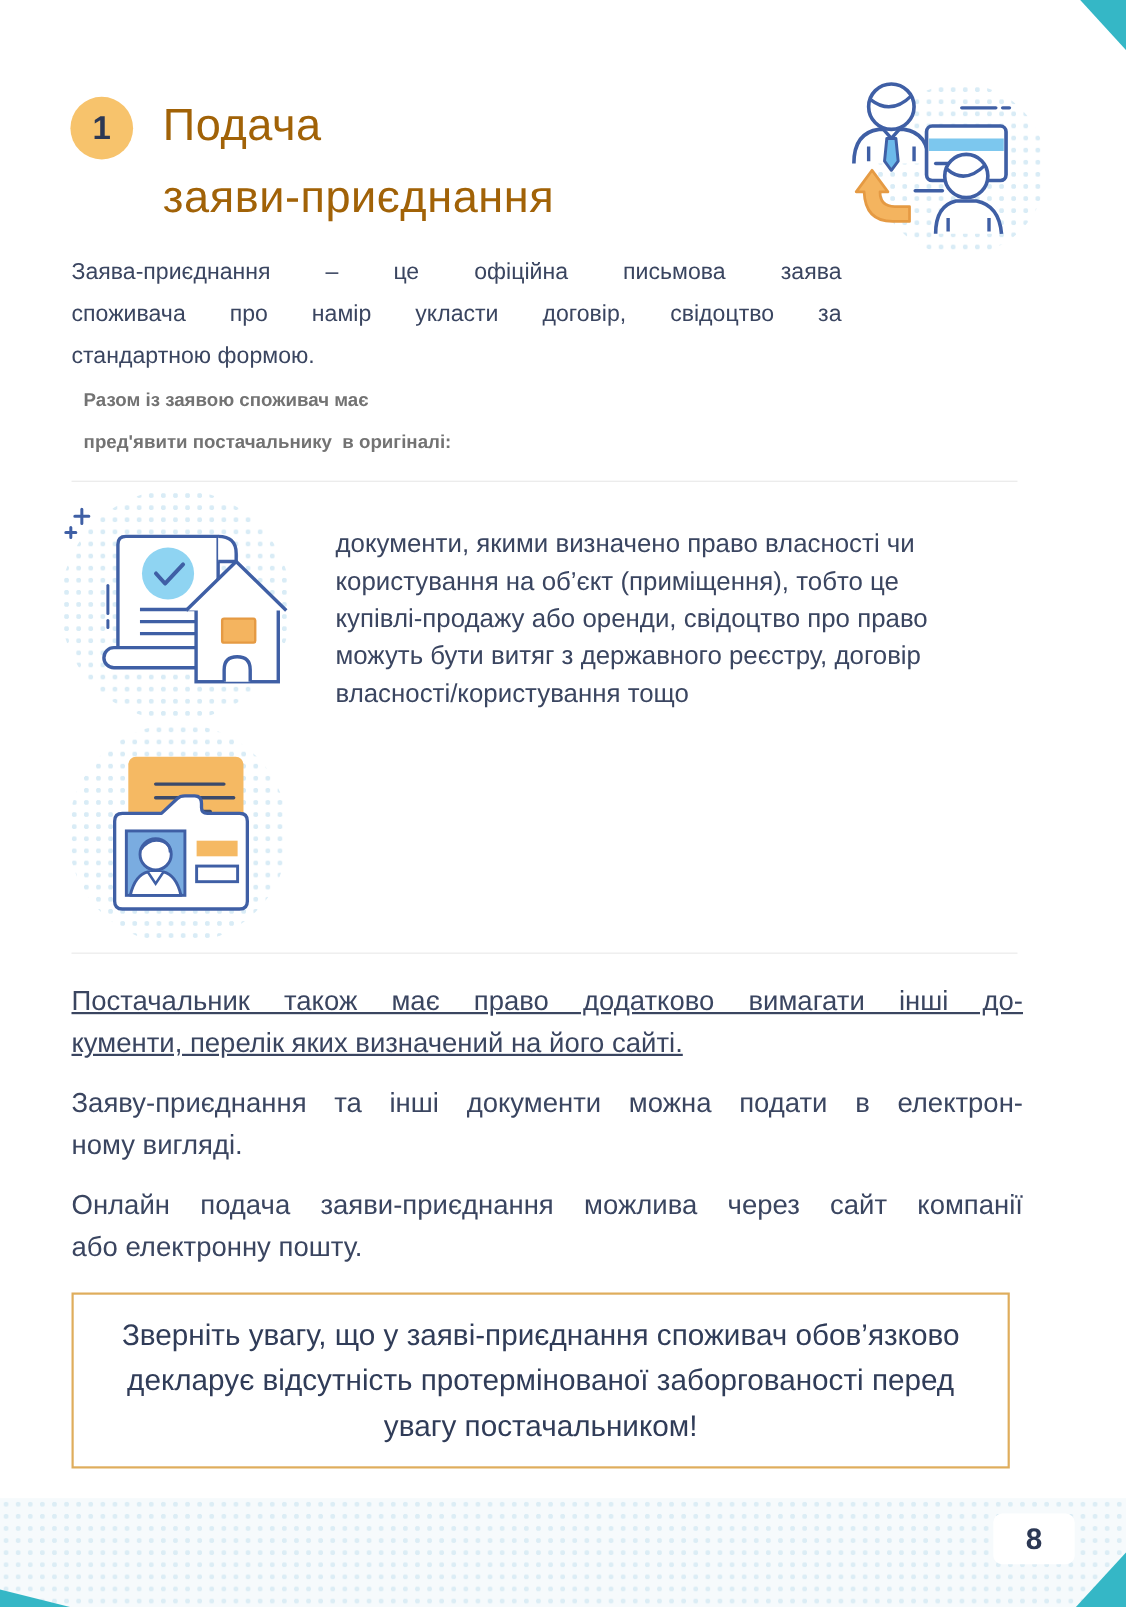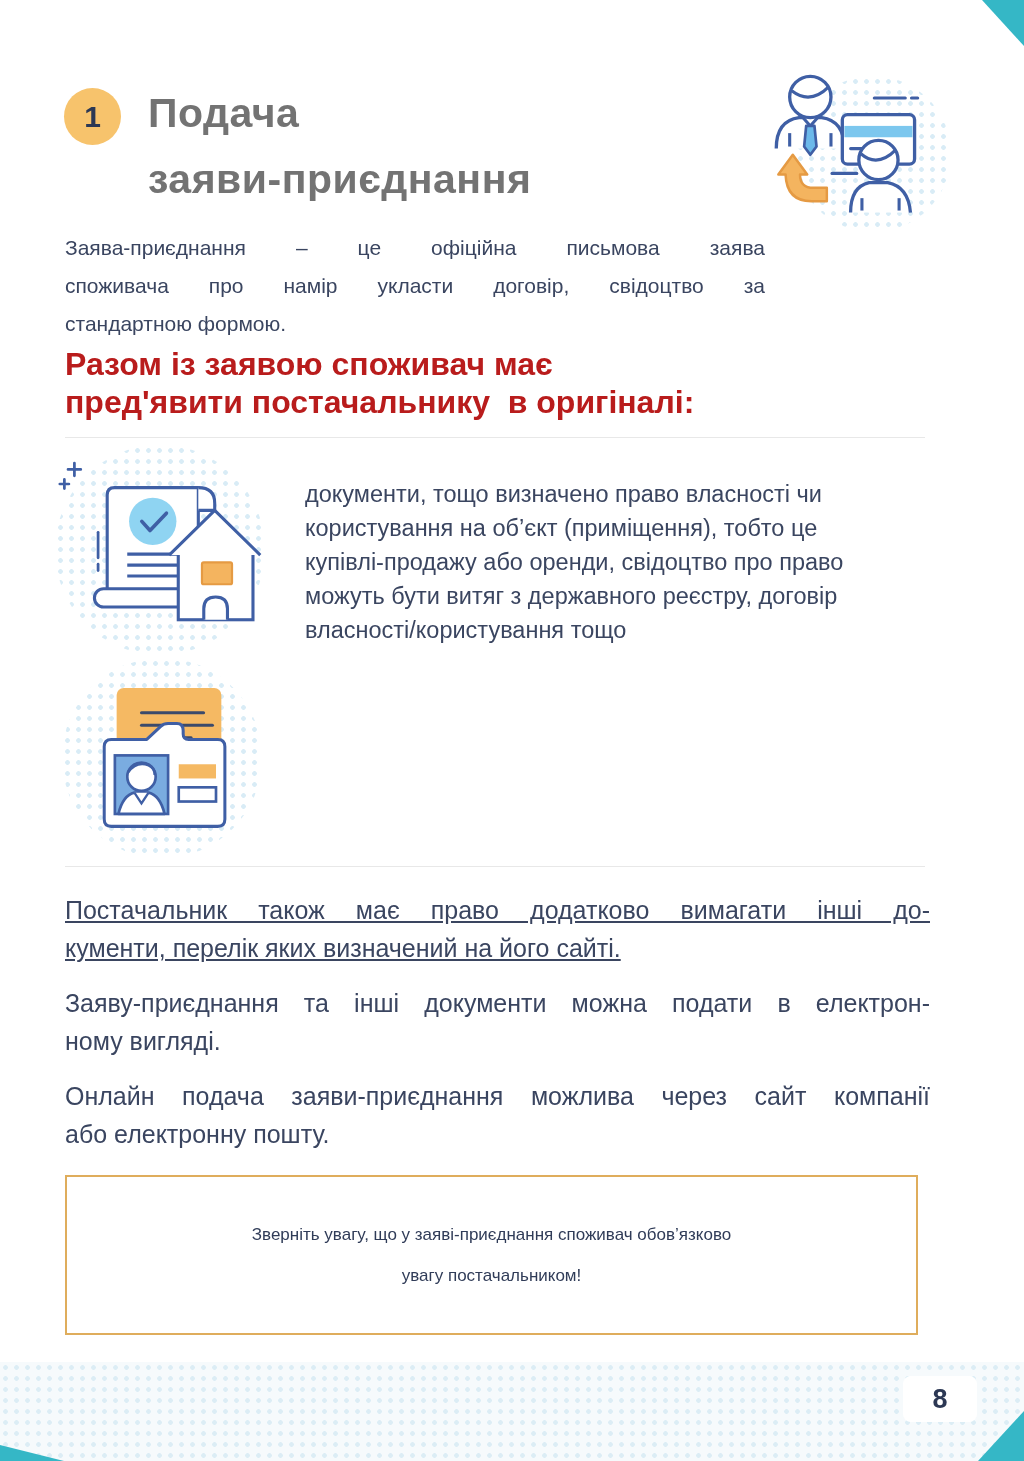--- a/index.html
+++ b/index.html
@@ -30,47 +30,47 @@
     font-size:27px; font-weight:bold; color:#2c3854;
   }
   
   .step-badge {
     position:absolute; left:64px; top:88px; width:57px; height:57px; border-radius:50%;
     background:#f7c36c; display:flex; align-items:center; justify-content:center;
     font-size:30px; font-weight:bold; color:#2c3854;
   }
   .page-title {
     position:absolute; left:148px; top:80px; margin:0;
-    font-size:41px; font-weight:bold; color:#737373; line-height:66px; letter-spacing:.5px;
+    font-size:41px; font-weight:normal; color:#a16207; line-height:66px; letter-spacing:.5px;
   }
   .illus-wrap { position:absolute; left:768px; top:70px; width:160px; height:150px; }
   
   .tblock { position:absolute; }
   .tline { margin:0; white-space:pre-wrap; }
   .justify .tline { text-align:justify; text-align-last:justify; }
   .justify .tline:last-child { text-align-last:left; }
   .center .tline { text-align:center; }
   .intro-para   { left:65px; top:229px; width:700px; font-size:21px; line-height:38px; }
-  .subheading   { left:65px; top:345px; width:700px; font-size:32px; line-height:38px; font-weight:bold; color:#b91c1c; }
+  .subheading   { left:76px; top:345px; width:700px; font-size:17px; line-height:38px; font-weight:bold; color:#737373; }
   .divider { position:absolute; left:65px; width:860px; height:1px; background:#e8e8e8; }
   .divider-1 { top:437px; }
   .divider-2 { top:866px; }
   .req-text { width:590px; font-size:23.5px; line-height:34px; left:305px; }
   .req-text-1 { top:477px; }
   .req-text-2 { top:690px; }
   .body-para { left:65px; width:865px; font-size:25px; line-height:38px; }
   .para-1 { top:891px;text-decoration:underline; }
   .para-2 { top:984px; }
   .para-3 { top:1077px; }
   .callout {
     position:absolute; left:65px; top:1175px; width:853px; height:160px; box-sizing:border-box;
     border:2px solid #dfad5c; background:#ffffff;
     display:flex; align-items:center; justify-content:center;
   }
-  .callout .tblock-inner { width:810px; font-size:17px; line-height:41px; color:#303c58; }
+  .callout .tblock-inner { width:810px; font-size:27px; line-height:41px; color:#303c58; }
   svg { display:block; }
 </style>
 </head>
 <body>
 
 <div class="page">
 
   <div class="corner corner-tr"></div>
 
   <div class="step-badge">1</div>
@@ -148,21 +148,21 @@
 
       <rect x="40" y="150" width="118" height="20" rx="10" fill="#fff" stroke="#3f5fa5" stroke-width="3.4"></rect>
 
       <rect x="132" y="108" width="82" height="76" fill="#fff" stroke="#3f5fa5" stroke-width="3.4"></rect>
       <path d="M122,113 L172,64 L222,113" fill="#fff" stroke="#3f5fa5" stroke-width="3.4" stroke-linejoin="round"></path>
       <rect x="158" y="121" width="33" height="24" rx="2" fill="#f4b45f" stroke="#e59a43" stroke-width="2.4"></rect>
       <path d="M160,184 v-12 q0,-13 13,-13 q13,0 13,13 v12" fill="#fff" stroke="#3f5fa5" stroke-width="3.4"></path>
     </svg>
   </div>
   <div class="tblock req-text req-text-1">
-      <div class="tline">документи, тощо визначено право власності чи</div>
+      <div class="tline">документи, якими визначено право власності чи</div>
       <div class="tline">користування на об’єкт (приміщення), тобто це</div>
       <div class="tline">купівлі-продажу або оренди, свідоцтво про право</div>
       <div class="tline">можуть бути витяг з державного реєстру, договір</div>
       <div class="tline">власності/користування тощо</div>
     </div>
 
   <div class="dot-circle" style="left:62px; top:658px; width:200px; height:200px;"></div>
   <div style="position:absolute; left:72px; top:672px;">
     <svg width="178" height="173" viewBox="0 0 200 195" fill="none">
 
@@ -195,20 +195,21 @@
       <div class="tline">ному вигляді.</div>
     </div>
   <div class="tblock body-para para-3 justify">
       <div class="tline">Онлайн подача заяви-приєднання можлива через сайт компанії</div>
       <div class="tline">або електронну пошту.</div>
     </div>
 
   <div class="callout">
     <div class="tblock-inner center">
         <div class="tline">Зверніть увагу, що у заяві-приєднання споживач обов’язково</div>
+        <div class="tline">декларує відсутність протермінованої заборгованості перед</div>
         <div class="tline">увагу постачальником!</div>
       </div>
   </div>
 
   <div class="footer-band"></div>
   <div class="page-chip">8</div>
   <div class="corner corner-bl"></div>
   <div class="corner corner-br"></div>
 
 </div>

